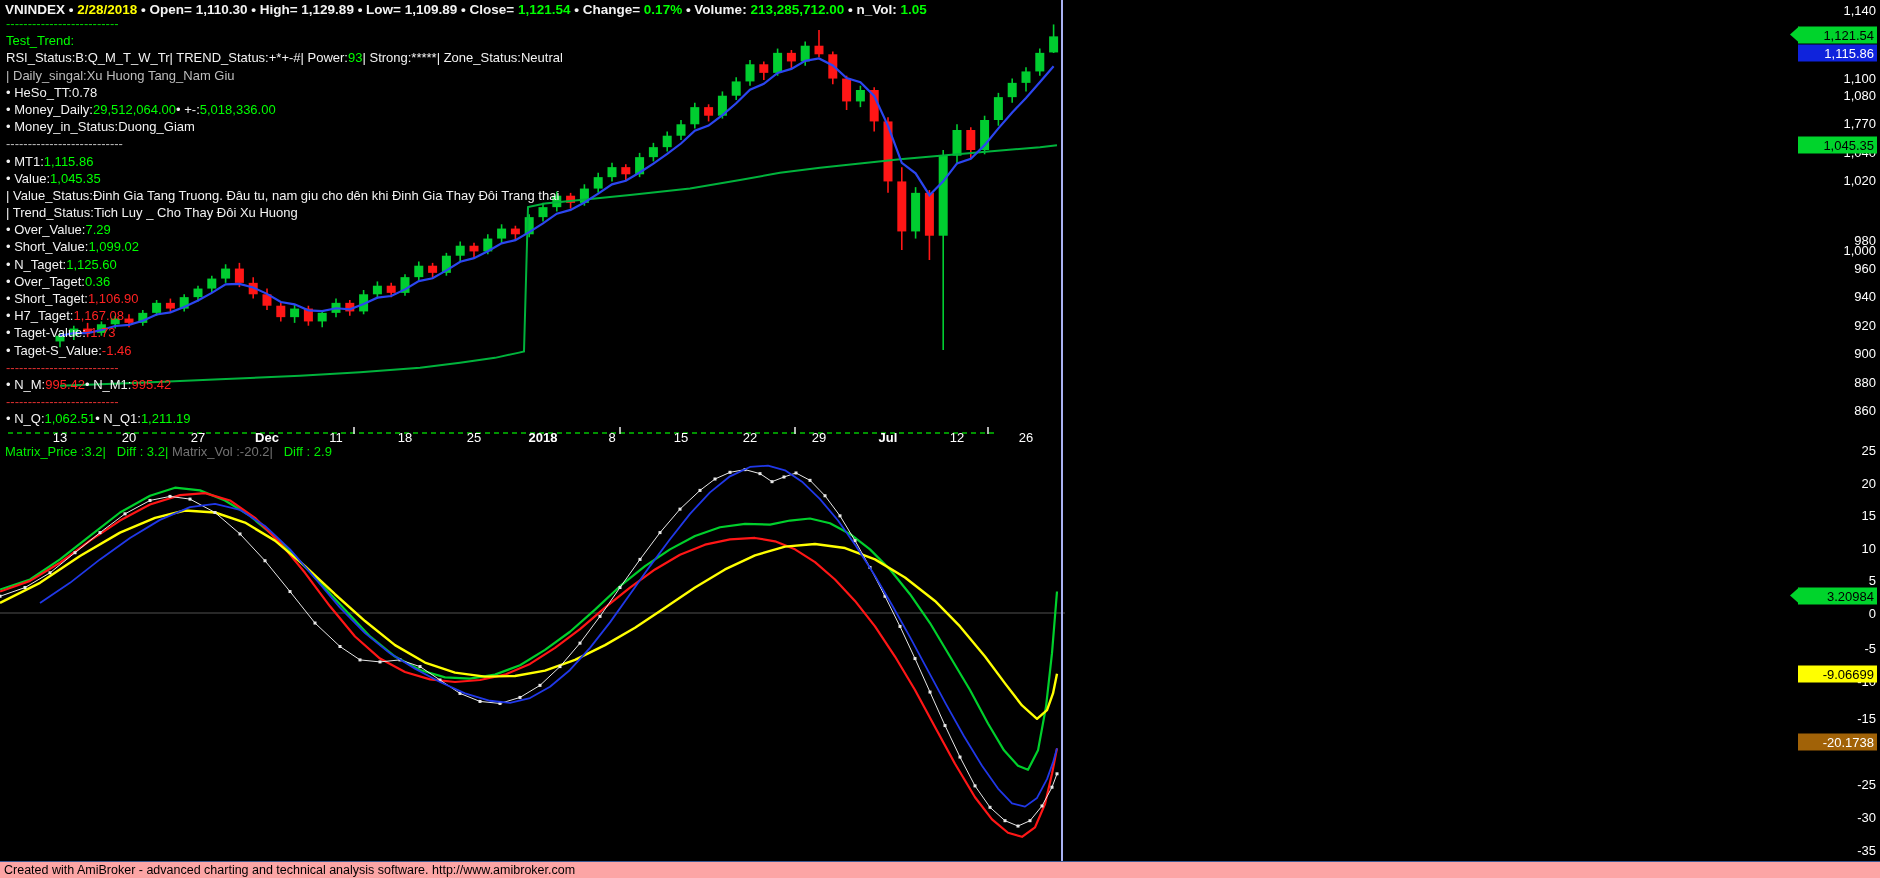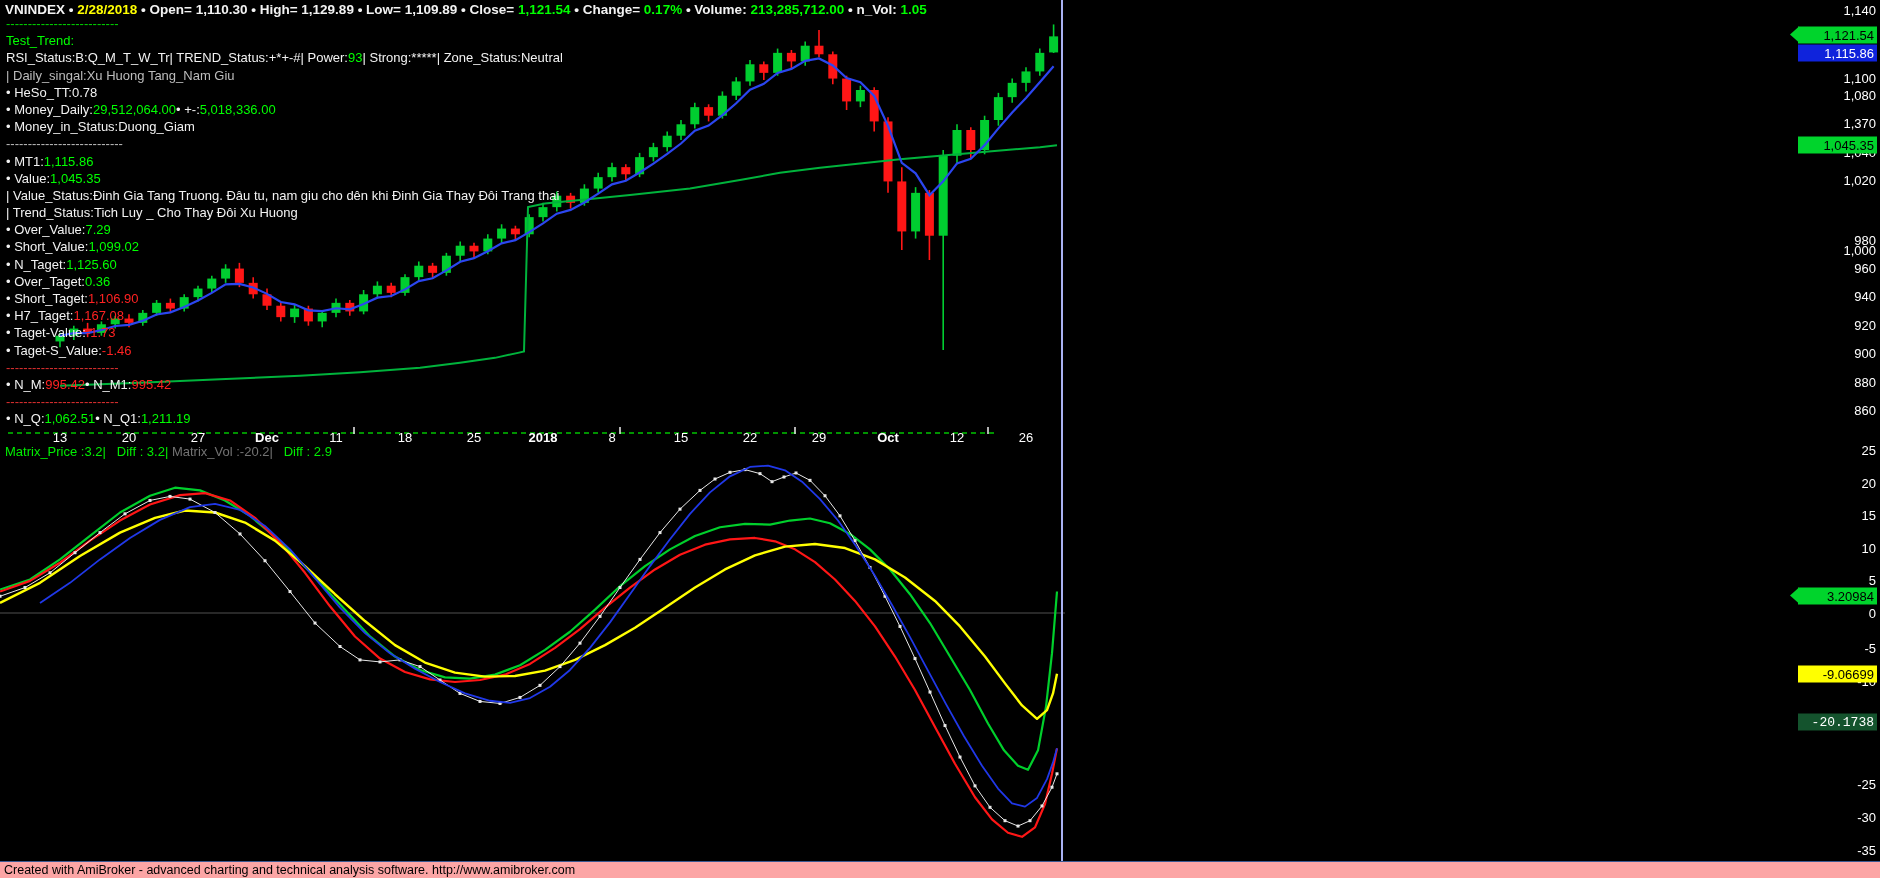--- a/index.html
+++ b/index.html
@@ -252,30 +252,30 @@
       <span style="left: 198px;">27</span>
       <span style="left: 267px; font-weight: bold;">Dec</span>
       <span style="left: 336px;">11</span>
       <span style="left: 405px;">18</span>
       <span style="left: 474px;">25</span>
       <span style="left: 543px; font-weight: bold;">2018</span>
       <span style="left: 612px;">8</span>
       <span style="left: 681px;">15</span>
       <span style="left: 750px;">22</span>
       <span style="left: 819px;">29</span>
-      <span style="left: 888px; font-weight: bold;">Oct</span>
+      <span style="left: 888px; font-weight: bold;">Jul</span>
       <span style="left: 957px;">12</span>
       <span style="left: 1026px;">26</span>
     </div>
 <div id="matrix-header"><span style="color: rgb(0, 238, 0);">Matrix_Price :3.2|</span><span style="color: rgb(0, 238, 0);">   Diff : 3.2|</span><span style="color: #737373;"> Matrix_Vol :-20.2|</span><span style="color: rgb(0, 238, 0);">   Diff : 2.9</span></div>
 <div id="yaxis">
       <div class="ytick" style="top: 10px;">1,140</div>
       <div class="ytick" style="top: 66px; margin-top: 12px;">1,100</div>
       <div class="ytick" style="top: 95px;">1,080</div>
-      <div class="ytick" style="top: 123px;">1,370</div>
+      <div class="ytick" style="top: 123px;">1,770</div>
       <div class="ytick" style="top: 152px;">1,040</div>
       <div class="ytick" style="top: 180px;">1,020</div>
       <div class="ytick" style="top: 210px; margin-top: 40px;">1,000</div>
       <div class="ytick" style="top: 240px;">980</div>
       <div class="ytick" style="top: 268px;">960</div>
       <div class="ytick" style="top: 296px;">940</div>
       <div class="ytick" style="top: 325px;">920</div>
       <div class="ytick" style="top: 353px;">900</div>
       <div class="ytick" style="top: 382px;">880</div>
       <div class="ytick" style="top: 410px;">860</div>
@@ -289,17 +289,17 @@
       <div class="ytick" style="top: 681px;">-10</div>
       <div class="ytick" style="top: 718px;">-15</div>
       <div class="ytick" style="top: 784px;">-25</div>
       <div class="ytick" style="top: 817px;">-30</div>
       <div class="ytick" style="top: 850px;">-35</div>
       <div class="ytag" style="top: 35px; background: rgb(0, 212, 44); color: rgb(0, 0, 0);">1,121.54<span class="arr" style="border-right-color: rgb(0, 212, 44); border-right-width: 9px;"></span></div>
       <div class="ytag" style="top: 53px; background: rgb(15, 35, 220); color: rgb(255, 255, 255);">1,115.86</div>
       <div class="ytag" style="top: 145px; background: rgb(0, 212, 44); color: rgb(0, 0, 0);">1,045.35</div>
       <div class="ytag" style="top: 596px; background: rgb(0, 212, 44); color: rgb(0, 0, 0);">3.20984<span class="arr" style="border-right-color: rgb(0, 212, 44); border-right-width: 9px;"></span></div>
       <div class="ytag" style="top: 674px; background: rgb(255, 255, 0); color: rgb(0, 0, 0);">-9.06699</div>
-      <div class="ytag" style="top: 722px; background: #14532d; color: rgb(255, 255, 255); font-family: Liberation Mono, monospace;">-20.1738</div>
+      <div class="ytag" style="top: 742px; background: #a16207; color: rgb(255, 255, 255);">-20.1738</div>
     </div>
 <div id="status-bar" title="Created with AmiBroker - advanced charting and technical analysis software. http://www.amibroker.com" style="background: #fca5a5;">Created with AmiBroker - advanced charting and technical analysis software. http://www.amibroker.com</div>
 
 </div>
 
 </body></html>

